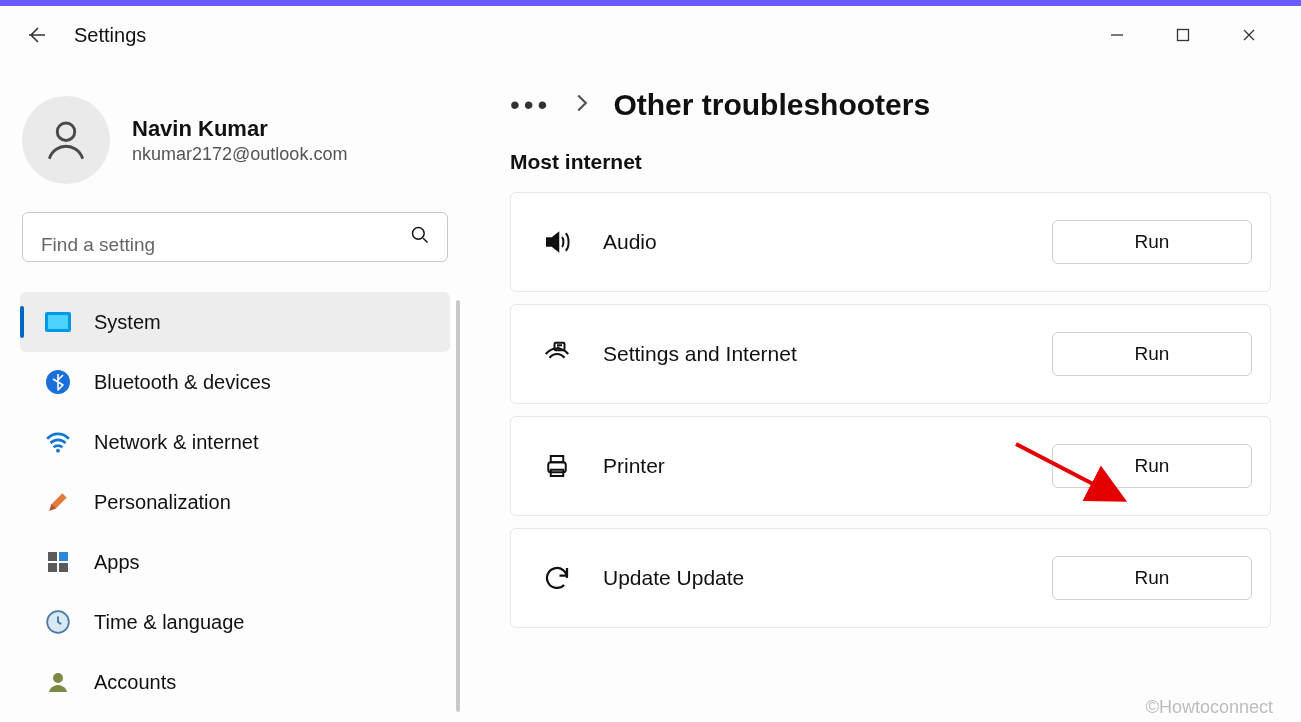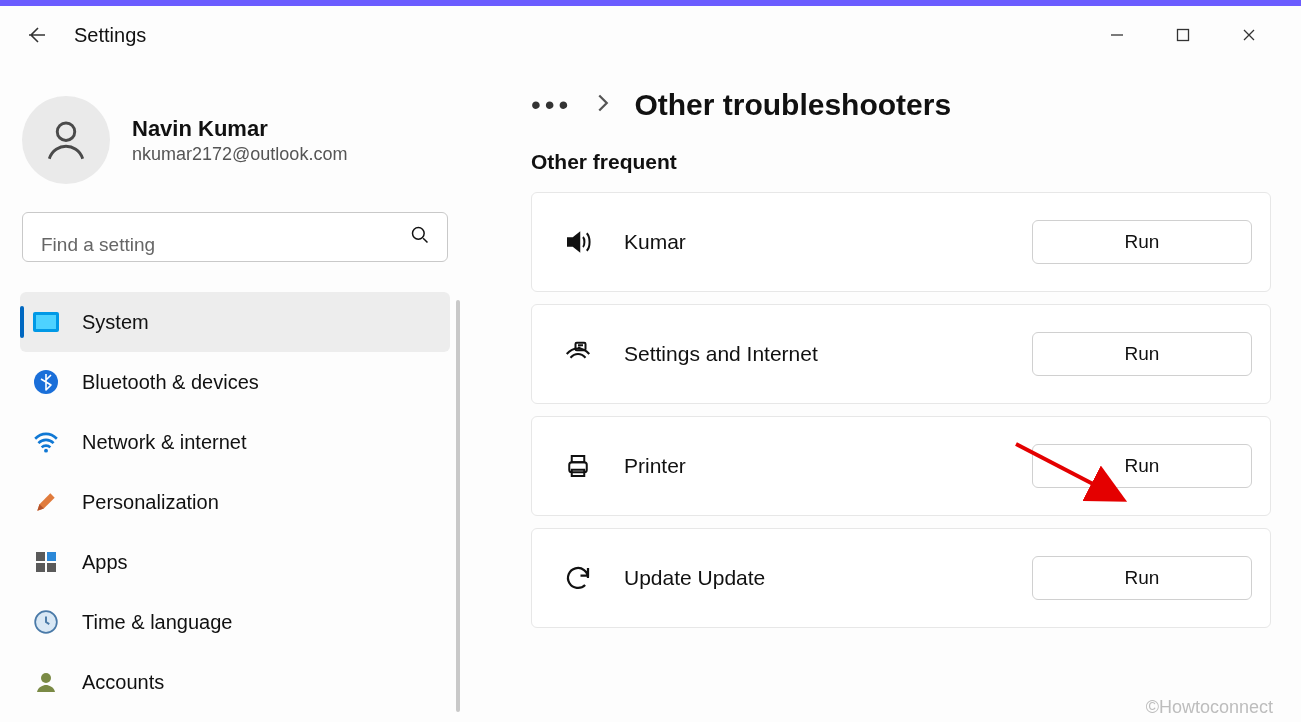--- a/index.html
+++ b/index.html
@@ -5,50 +5,50 @@
   * { box-sizing: border-box; margin: 0; padding: 0; font-family: "Segoe UI", "Segoe UI Variable", Arial, sans-serif; }
   body { width: 1301px; height: 722px; background: #f8f8f8; overflow: hidden; }
   .topstrip { height: 6px; background: #6b5cff; }
   .window { height: 716px; background: #fdfdfd; position: relative; }
   .titlebar { display: flex; align-items: center; height: 58px; padding: 5px 16px; }
   .backbtn { width: 40px; height: 40px; display: flex; align-items: center; justify-content: center; color: #333; }
   .app-title { font-size: 20px; color: #111; margin-left: 18px; }
   .win-controls { margin-left: auto; display: flex; gap: 30px; padding-right: 18px; color: #333; }
   .win-btn { width: 36px; height: 36px; display: flex; align-items: center; justify-content: center; }
 
-  .body { display: flex; height: 658px; gap: 21px; }
+  .body { display: flex; height: 658px; }
   .sidebar { width: 470px; padding: 28px 10px 0 20px; display: flex; flex-direction: column; position: relative; }
   .profile { display: flex; align-items: center; gap: 22px; padding: 4px 8px 28px 2px; }
   .avatar { width: 88px; height: 88px; border-radius: 50%; background: #eaeaea; display: flex; align-items: center; justify-content: center; color: #4a4a4a; }
   .prof-name { font-size: 22px; font-weight: 600; color: #111; }
   .prof-email { font-size: 18px; color: #555; margin-top: 2px; }
 
   .searchwrap { margin: 0 12px 30px 2px; position: relative; }
   .search { width: 100%; height: 50px; border: 1px solid #c9c9c9; border-radius: 6px; font-size: 19px; padding: 16px 48px 0 18px; background: #fff; color: #444; }
   .search::placeholder { color: #666; }
   .search-icon { position: absolute; right: 18px; top: 50%; transform: translateY(-50%); color: #111; }
 
   .nav { display: flex; flex-direction: column; position: relative; }
   .nav::after { content:""; position:absolute; right:0; top:8px; bottom:0; width:4px; background:#c9c9c9; border-radius:2px; }
-  .nav-item { display: flex; align-items: center; height: 60px; padding: 0 16px 0 12px; gap: 22px; font-size: 20px; color: #111; border-radius: 6px; margin-right: 10px; position: relative; }
+  .nav-item { display: flex; align-items: center; height: 60px; padding: 0 16px 0 24px; gap: 22px; font-size: 20px; color: #111; border-radius: 6px; margin-right: 10px; position: relative; }
   .nav-item.selected { background: #ededed; }
   .nav-item.selected::before { content:""; position:absolute; left:0; top:14px; bottom:14px; width:4px; background:#0067c0; border-radius:2px; }
   .nav-icon { width: 28px; height: 28px; display: inline-flex; align-items: center; justify-content: center; }
 
   .main { flex: 1; padding: 24px 30px 0 40px; overflow: hidden; }
   .crumb { display: flex; align-items: center; gap: 24px; margin-bottom: 28px; }
   .dots { font-size: 28px; letter-spacing: 4px; color: #333; line-height:1; }
   .chev { color: #555; }
   .page-title { font-size: 30px; font-weight: 700; color: #111; }
   .section-label { font-size: 21px; font-weight: 600; color: #111; margin-bottom: 18px; }
 
   .card { display: flex; align-items: center; height: 100px; background: #fff; border: 1px solid #e7e7e7; border-radius: 6px; padding: 0 18px 0 26px; margin-bottom: 12px; }
   .card-icon { width: 40px; display: flex; justify-content: center; color: #111; }
   .card-label { font-size: 21px; color: #111; margin-left: 26px; }
-  .run-btn { margin-left: auto; width: 220px; height: 44px; background: #fff; border: 1px solid #d0d0d0; border-radius: 6px; font-size: 19px; color: #111; display: flex; align-items: center; justify-content: center; }
+  .run-btn { margin-left: auto; width: 200px; height: 44px; background: #fff; border: 1px solid #d0d0d0; border-radius: 6px; font-size: 19px; color: #111; display: flex; align-items: center; justify-content: center; }
 
   .arrow-annot { position: absolute; pointer-events: none; }
   .watermark { position: absolute; right: 28px; bottom: 4px; font-size: 18px; color: #bdbdbd; }
 </style>
 </head>
 <body>
 
 <div class="topstrip"></div>
 <div class="window">
 
@@ -176,30 +176,30 @@
 
     <main class="main">
       <div class="crumb">
         <span class="dots">•••</span>
         <span class="chev"><svg width="14" height="20" viewBox="0 0 10 16" fill="none" stroke="currentColor" stroke-width="1.8">
               <path d="M2 2l6 6-6 6"></path>
             </svg></span>
         <h1 class="page-title">Other troubleshooters</h1>
       </div>
 
-      <div class="section-label">Other frequent</div>
+      <div class="section-label">Most internet</div>
 
       <div class="card">
         <span class="card-icon">
             <svg width="30" height="30" viewBox="0 0 24 24" fill="none" stroke="currentColor" stroke-width="1.6">
               <path d="M4 9v6h4l5 4V5L8 9H4z" fill="currentColor"></path>
               <path d="M16 8c1.5 1.5 1.5 6.5 0 8M19 5c3 3 3 11 0 14"></path>
             </svg>
           </span>
-        <span class="card-label">Kumar</span>
+        <span class="card-label">Audio</span>
         <div class="run-btn">Run</div>
       </div>
 
       <div class="card">
         <span class="card-icon">
             <svg width="30" height="30" viewBox="0 0 24 24" fill="none" stroke="currentColor" stroke-width="1.6">
               <path d="M3 12c5-6 13-6 18 0"></path>
               <path d="M6 15c3.5-4 8.5-4 12 0"></path>
               <rect x="10" y="3" width="8" height="6" rx="1"></rect>
               <path d="M12 5h4M12 7h2"></path>

